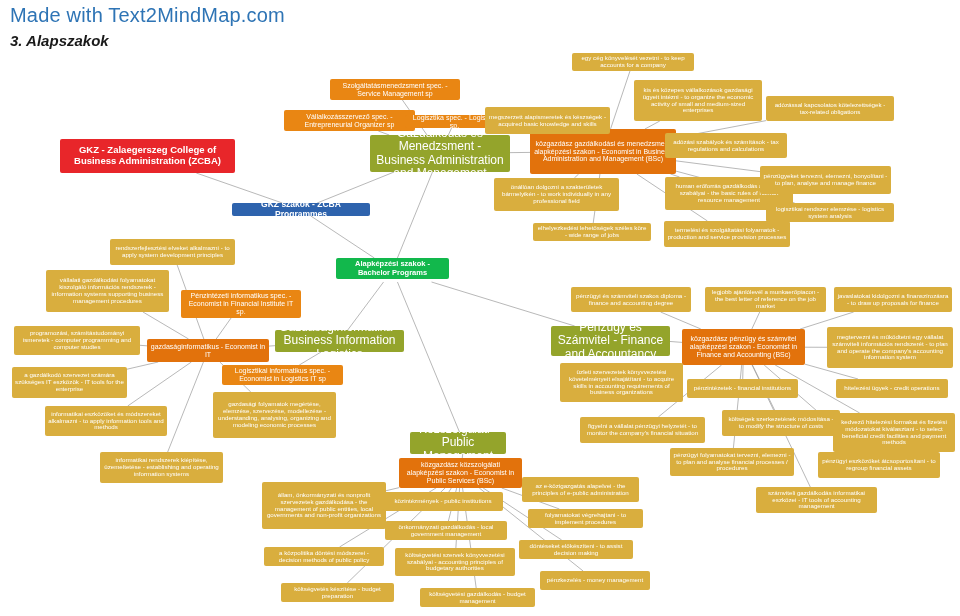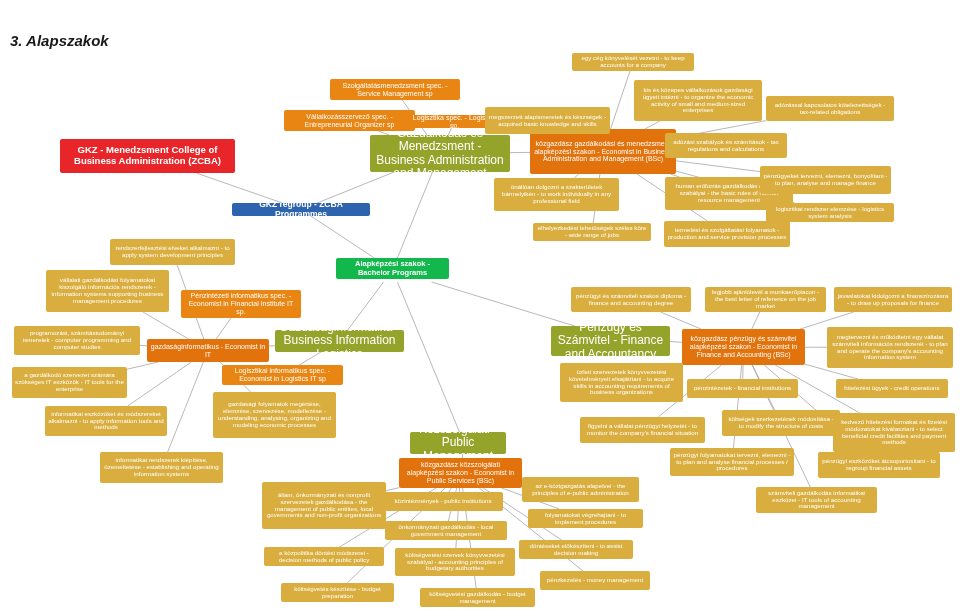--- a/index.html
+++ b/index.html
@@ -25,20 +25,21 @@
   .n-olive{background:#94A42B;font-size:12px;}
   .n-orange{background:#E98613;font-size:7px;}
   .n-orange-d{background:#E2720C;font-size:7px;}
   .n-gold{background:#D9AE3E;font-size:6.2px;}
 </style>
 </head>
 <body>
 
 <div id="stage">
 
+  <div class="hdr-made">Made with Text2MindMap.com</div>
   <div class="hdr-title">3. Alapszakok</div>
 
   <svg id="edges" viewBox="0 0 960 616">
       <line x1="196.27570093457945" y1="173" x2="282.35046728971963" y2="203" stroke="#9a9a9a" stroke-width="0.7"></line>
       <line x1="310.8305785123967" y1="216" x2="374.3512396694215" y2="258" stroke="#9a9a9a" stroke-width="0.7"></line>
       <line x1="317.13392857142856" y1="203" x2="394.08035714285717" y2="172" stroke="#9a9a9a" stroke-width="0.7"></line>
       <line x1="426.9921875" y1="135" x2="402.3828125" y2="100" stroke="#9a9a9a" stroke-width="0.7"></line>
       <line x1="389.2651515151515" y1="135" x2="378.29545454545456" y2="131" stroke="#9a9a9a" stroke-width="0.7"></line>
       <line x1="448.3828125" y1="135" x2="451.5546875" y2="128" stroke="#9a9a9a" stroke-width="0.7"></line>
       <line x1="510" y1="152.64110429447854" x2="530" y2="152.3957055214724" stroke="#9a9a9a" stroke-width="0.7"></line>
@@ -90,24 +91,24 @@
       <line x1="435.97904191616766" y1="488" x2="339.52994011976045" y2="547" stroke="#9a9a9a" stroke-width="0.7"></line>
       <line x1="459.5730337078652" y1="488" x2="455.86516853932585" y2="548" stroke="#9a9a9a" stroke-width="0.7"></line>
       <line x1="483.1470588235294" y1="488" x2="561.656862745098" y2="540" stroke="#9a9a9a" stroke-width="0.7"></line>
       <line x1="479.2674418604651" y1="488" x2="583.1139534883721" y2="571" stroke="#9a9a9a" stroke-width="0.7"></line>
       <line x1="445.06066945606693" y1="488" x2="347.27824267782427" y2="583" stroke="#9a9a9a" stroke-width="0.7"></line>
       <line x1="462.54819277108436" y1="488" x2="476.2028112449799" y2="588" stroke="#9a9a9a" stroke-width="0.7"></line>
     </svg>
 
   <div id="nodes">
       <div class="node n-root" style="left: 60px; top: 139px; width: 175px; height: 34px;">
-        <span>GKZ - Menedzsment College of Business Administration (ZCBA)</span>
+        <span>GKZ - Zalaegerszeg College of Business Administration (ZCBA)</span>
       </div>
       <div class="node n-blue" style="left: 232px; top: 203px; width: 138px; height: 13px;">
-        <span>GKZ regroup - ZCBA Programmes</span>
+        <span>GKZ szakok - ZCBA Programmes</span>
       </div>
       <div class="node n-green" style="left: 336px; top: 258px; width: 113px; height: 21px;">
         <span>Alapképzési szakok - Bachelor Programs</span>
       </div>
       <div class="node n-olive" style="left: 370px; top: 135px; width: 140px; height: 37px;">
         <span>Gazdálkodás és Menedzsment - Business Administration and Management</span>
       </div>
       <div class="node n-olive" style="left: 275px; top: 330px; width: 129px; height: 22px;">
         <span>Gazdaságinformatika - Business Information Logistics</span>
       </div>

